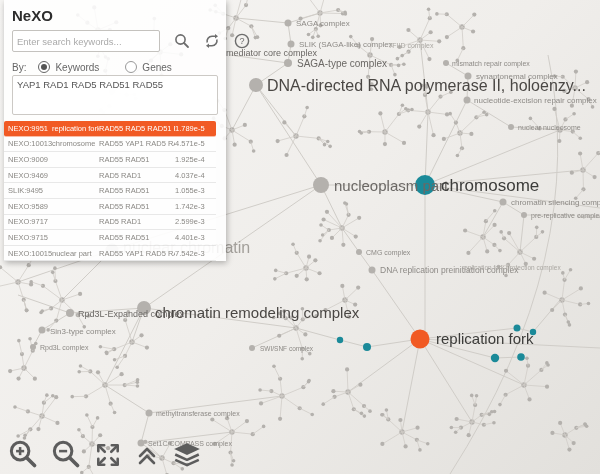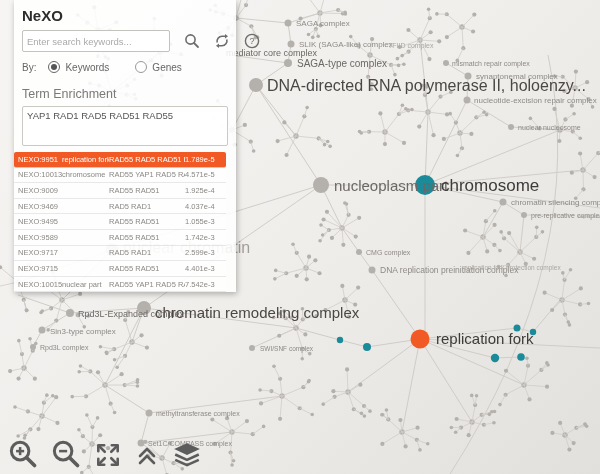--- a/index.html
+++ b/index.html
@@ -13,21 +13,21 @@
   #graph text{font-family:"Liberation Sans",sans-serif;}
   .gl{fill:#8d8a86;}
   .gl-faint{fill:#aaa7a2;}
   .gl-md{fill:#6b6865;}
   .gl-dark{fill:#3c3c3a;}
   .gl-big{fill:#4a4744;}
   .gl-ghost{fill:#a29f9a;}
 
   
   .panel{
-    position:absolute;left:14px;top:0;width:222px;z-index:5;
+    position:absolute;left:4px;top:0;width:222px;z-index:5;
     background:rgba(255,255,255,0.86);
     box-shadow:1px 2px 6px rgba(0,0,0,0.28);
     color:#444;
   }
   .panel-inner{padding:7px 8px 2px 8px;}
   .app-title{font-size:15px;font-weight:bold;color:#2d2d2d;margin:0 0 6px 0;}
   .search-row{display:flex;align-items:center;gap:14px;}
   .search-input{
     flex:0 0 138px;height:20px;border:1px solid #c4c2be;background:#fff;
     font-size:9.5px;color:#555;padding:0 4px;outline:none;border-radius:2px;
@@ -1052,21 +1052,20 @@
       <span class="radio-item">
         <span class="radio on"></span>
         <span>Keywords</span>
       </span>
       <span class="radio-item">
         <span class="radio"></span>
         <span>Genes</span>
       </span>
     </div>
 
-    <div class="section-title">Term Enrichment</div>
 
     <textarea class="query-box" style="">YAP1 RAD1 RAD5 RAD51 RAD55</textarea>
 
   </div>
 
   <div class="results" id="results">
       <div class="t-row sel">
         <span class="c-id">NEXO:9951</span>
         <span class="c-term">replication fork</span>
         <span class="c-genes">RAD55 RAD5 RAD51 RAD1</span>
@@ -1084,21 +1083,21 @@
         <span class="c-genes">RAD55 RAD51</span>
         <span class="c-pv">1.925e-4</span>
       </div>
       <div class="t-row">
         <span class="c-id">NEXO:9469</span>
         <span class="c-term"></span>
         <span class="c-genes">RAD5 RAD1</span>
         <span class="c-pv">4.037e-4</span>
       </div>
       <div class="t-row">
-        <span class="c-id">NEXO:9495</span>
+        <span class="c-id">SLIK:9495</span>
         <span class="c-term"></span>
         <span class="c-genes">RAD55 RAD51</span>
         <span class="c-pv">1.055e-3</span>
       </div>
       <div class="t-row">
         <span class="c-id">NEXO:9589</span>
         <span class="c-term"></span>
         <span class="c-genes">RAD55 RAD51</span>
         <span class="c-pv">1.742e-3</span>
       </div>

